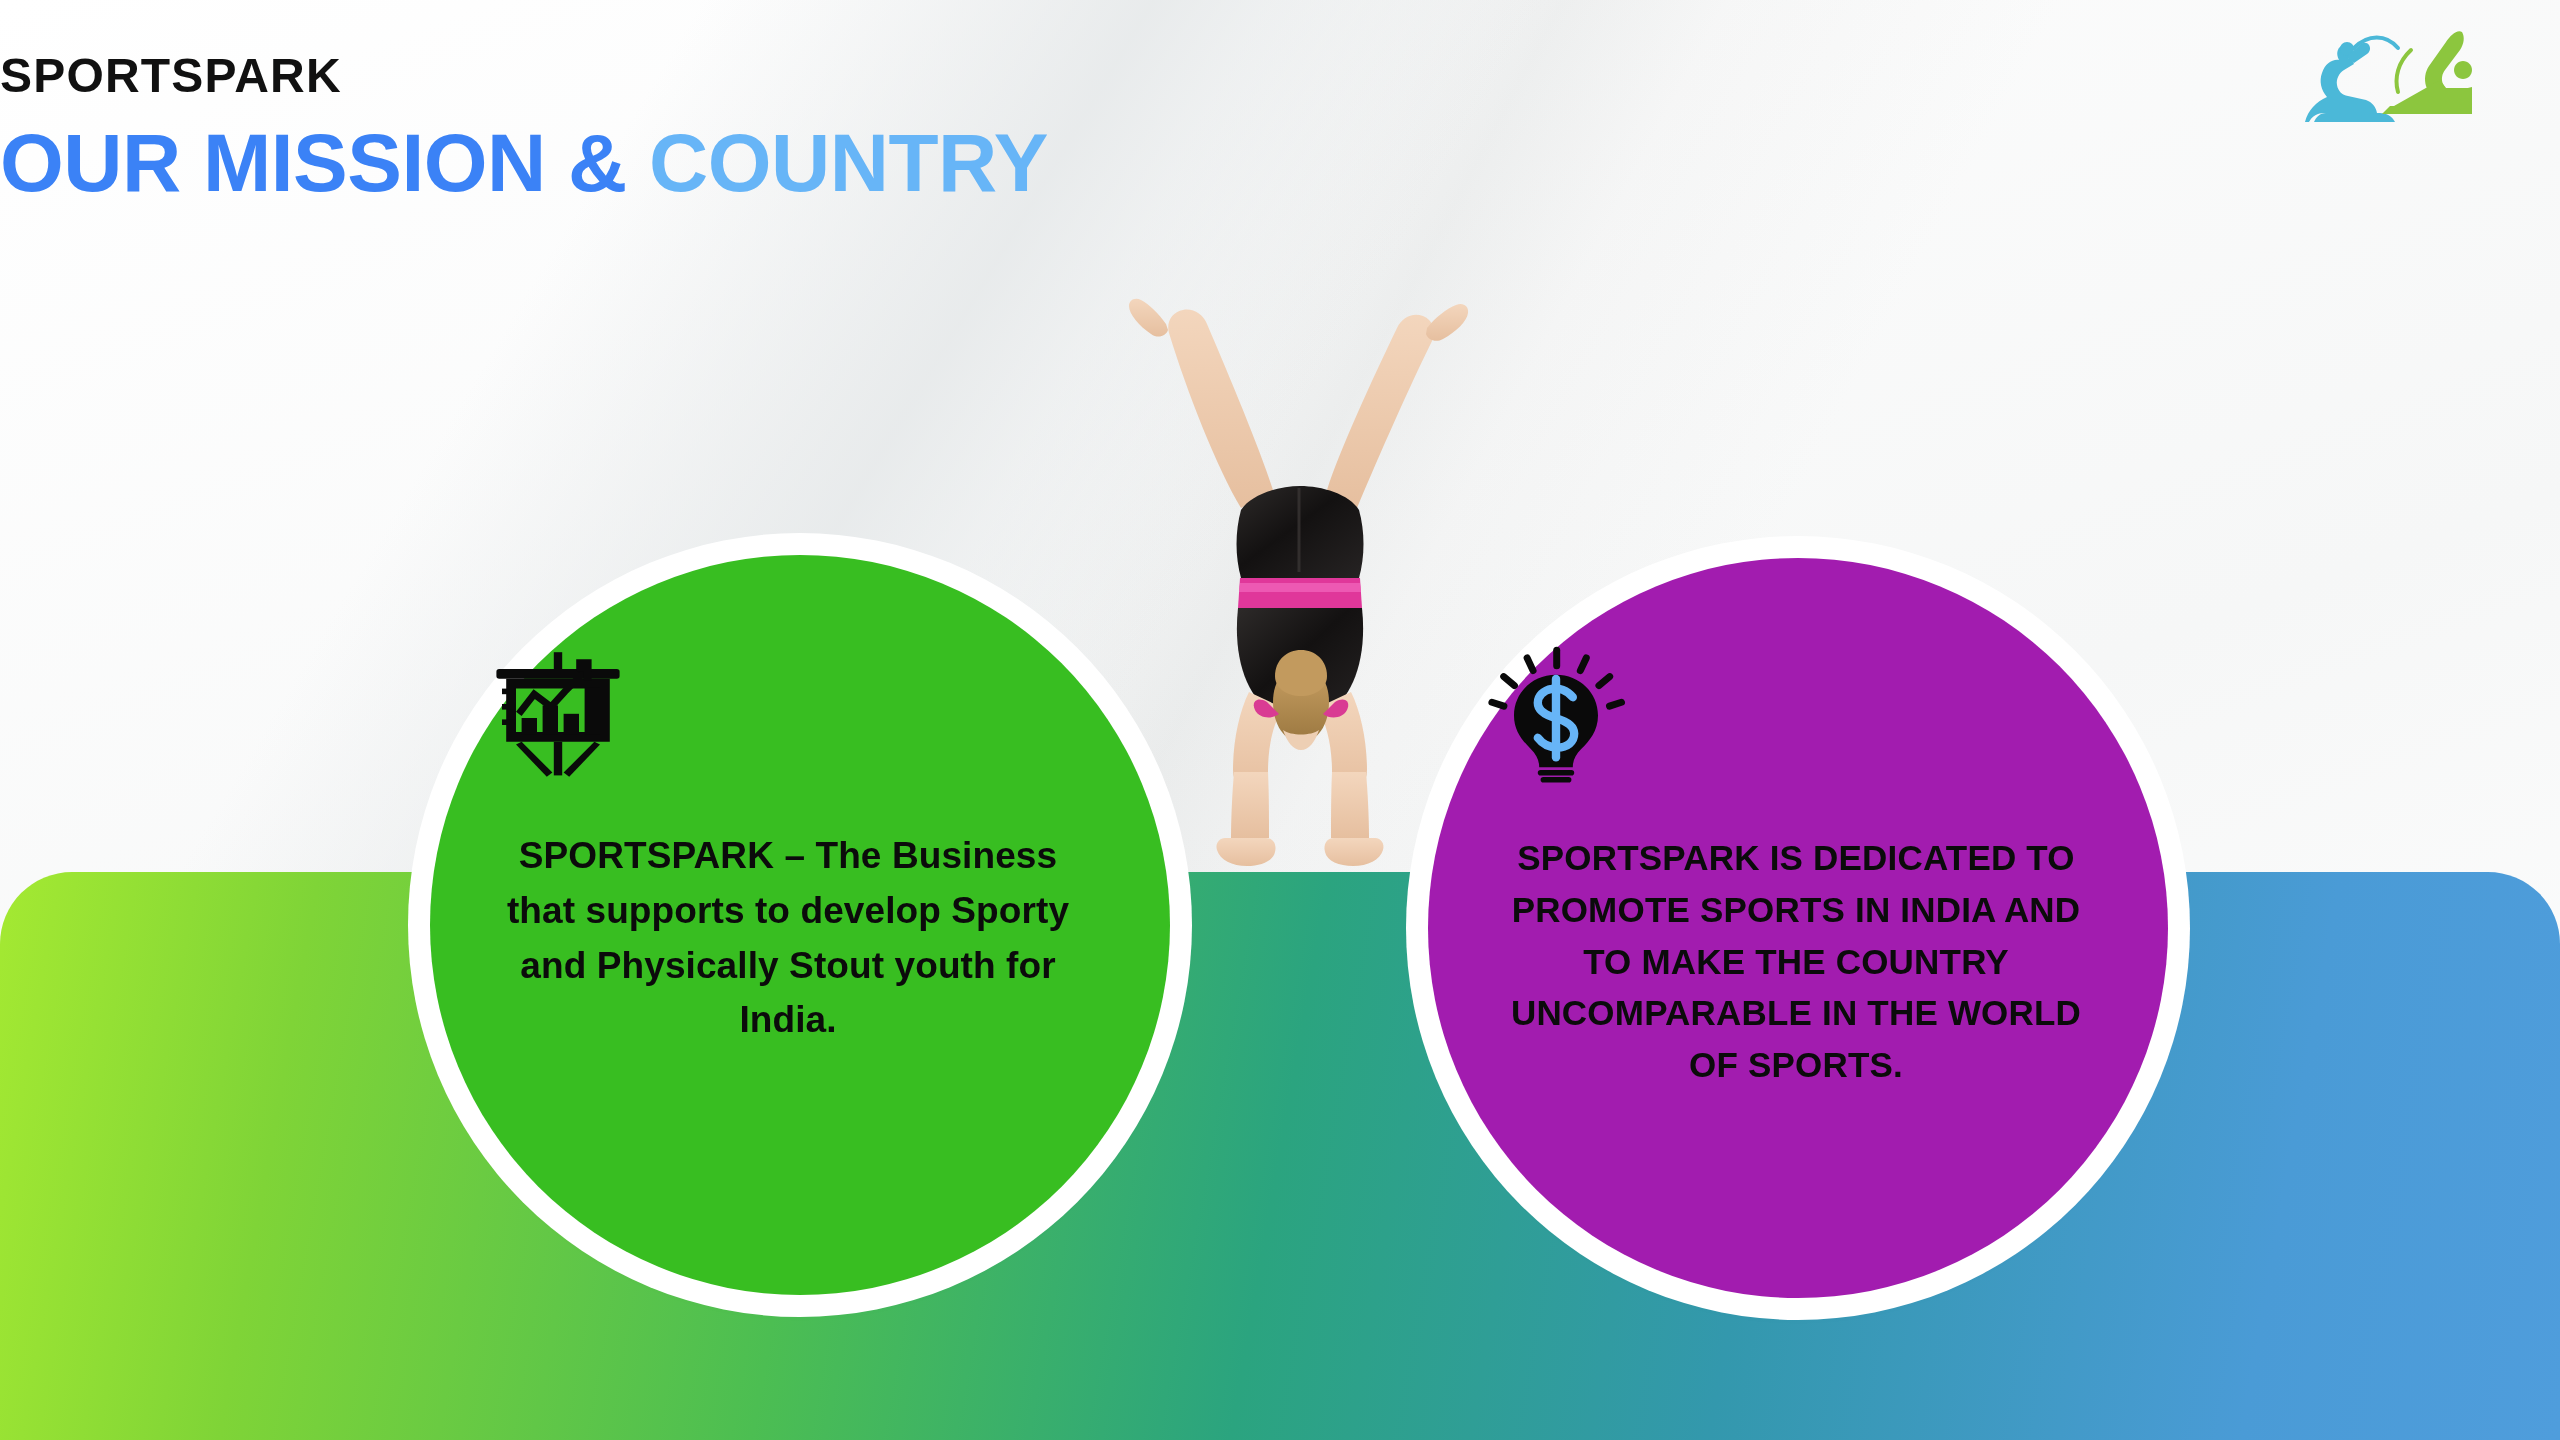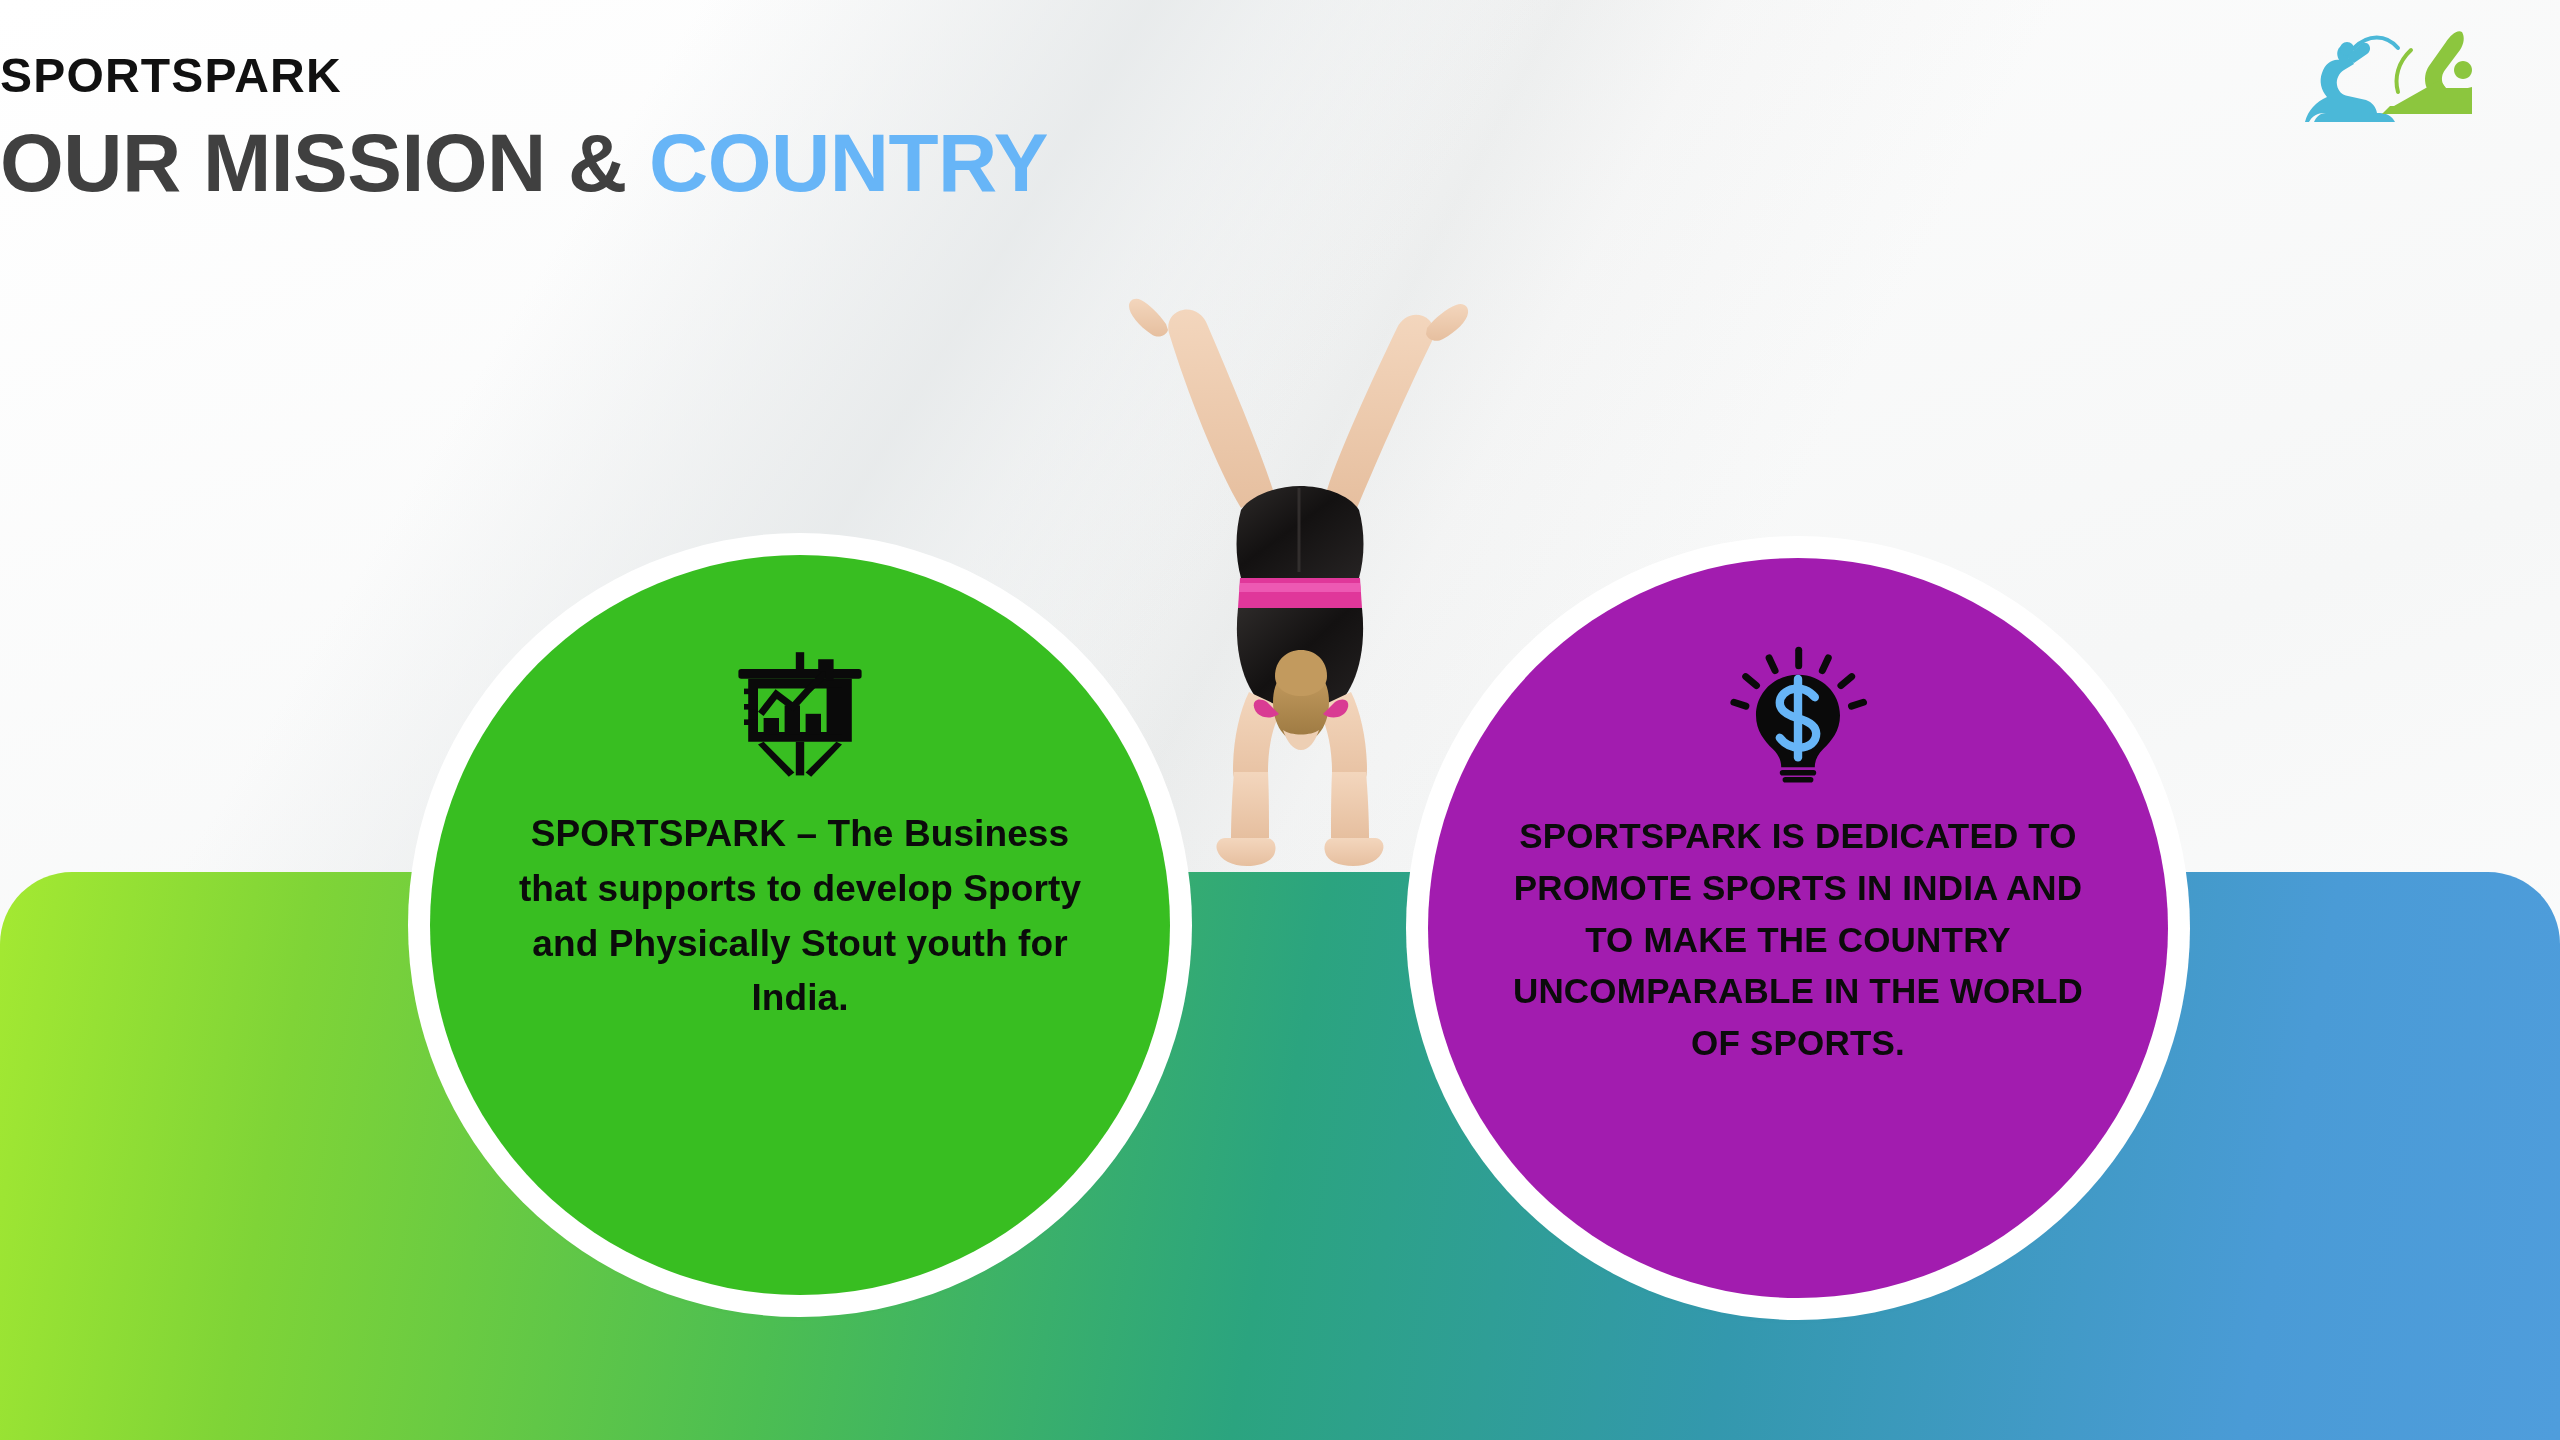--- a/index.html
+++ b/index.html
@@ -66,21 +66,21 @@
     line-height: 1;
   }
   .headline {
     margin-top: 22px;
     font-size: 82px;
     font-weight: 800;
     letter-spacing: -0.5px;
     line-height: 1;
     white-space: nowrap;
   }
-  .headline .hl-green { color: #404040; }
+  .headline .hl-green { color: #3b82f6; }
   .headline .hl-blue  { color: #67b5f7; }
 
   
   .logo {
     position: absolute;
     right: 86px;
     top: 18px;
     width: 180px;
     height: 112px;
     z-index: 7;
@@ -99,24 +99,24 @@
   
   .circle {
     position: absolute;
     width: 740px;
     height: 740px;
     border-radius: 50%;
     z-index: 4;
     box-shadow: 0 0 0 22px #ffffff, 0 6px 26px rgba(0,0,0,0.07);
     display: flex;
     flex-direction: column;
-    align-items: center;
     justify-content: flex-start;
     box-sizing: border-box;
     padding: 86px 58px 0 58px;
+    gap: 22px;
   }
   .circle-green {
     left: 430px;
     top: 555px;
     background: #38be21;
   }
   .circle-blue {
     left: 1428px;
     top: 558px;
     background: #a21caf;

